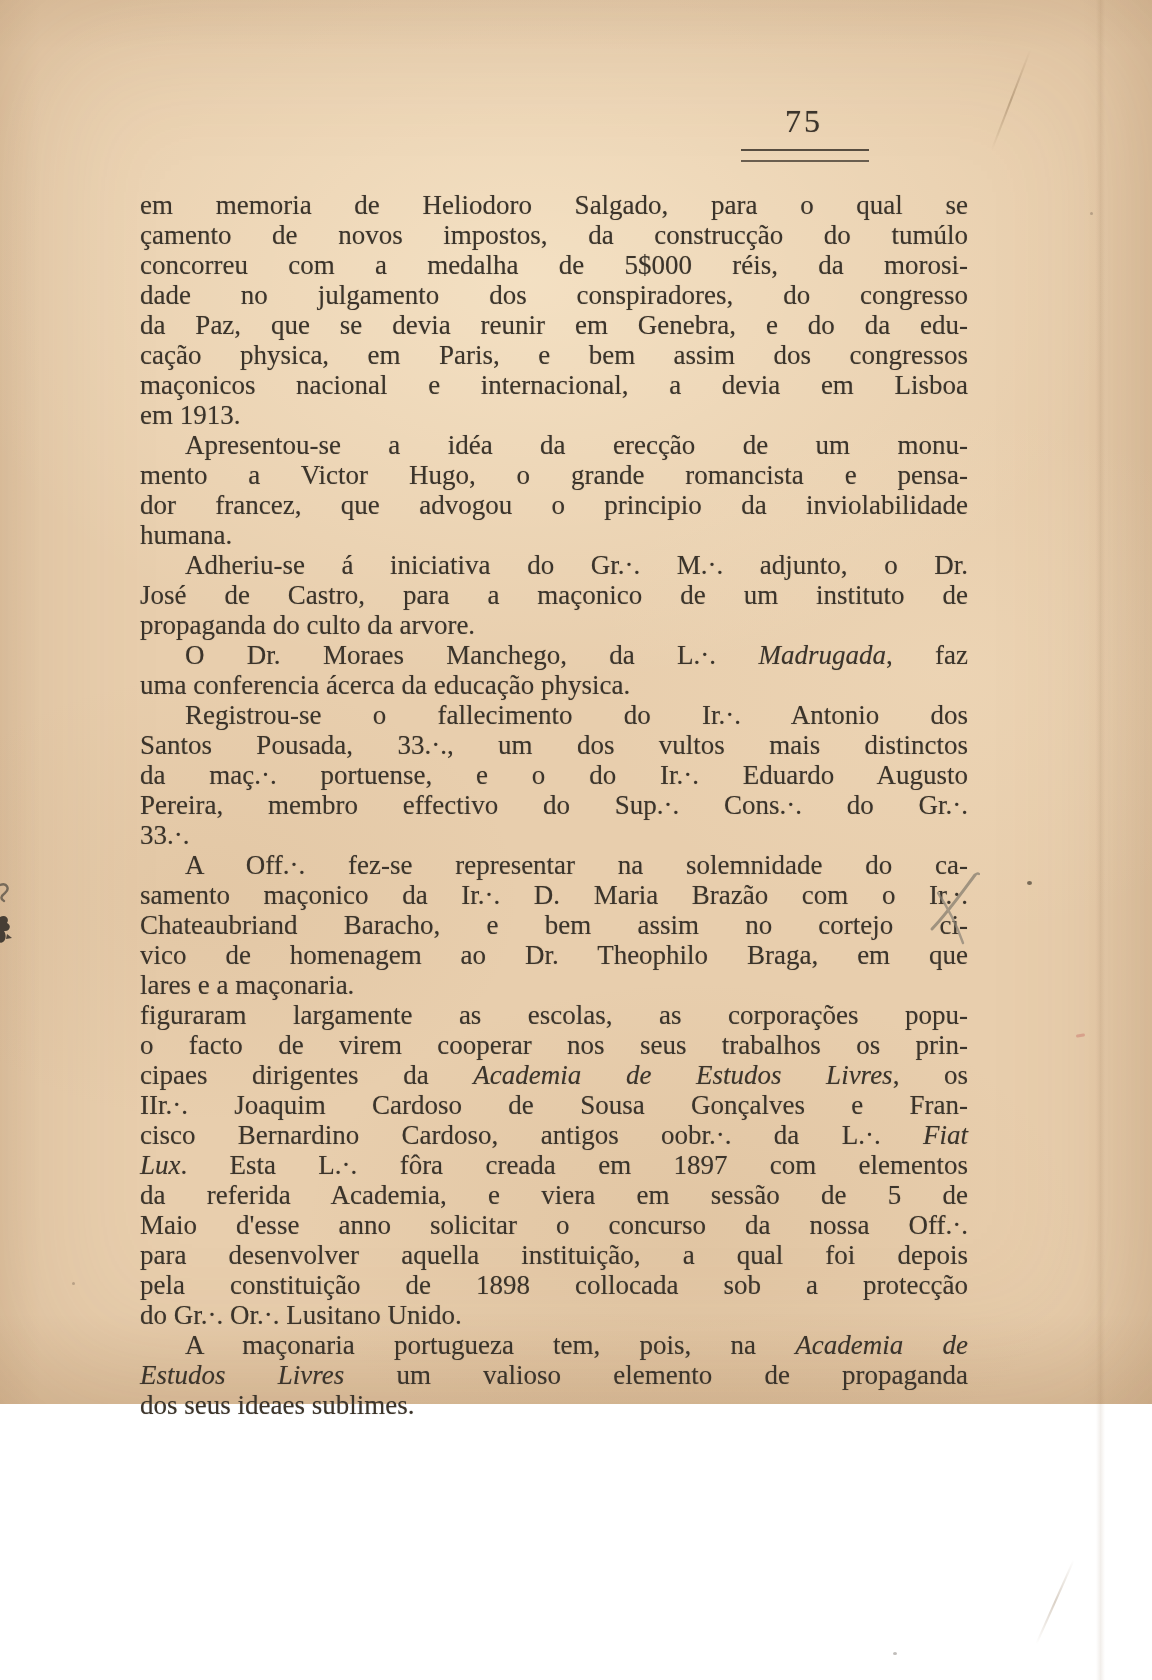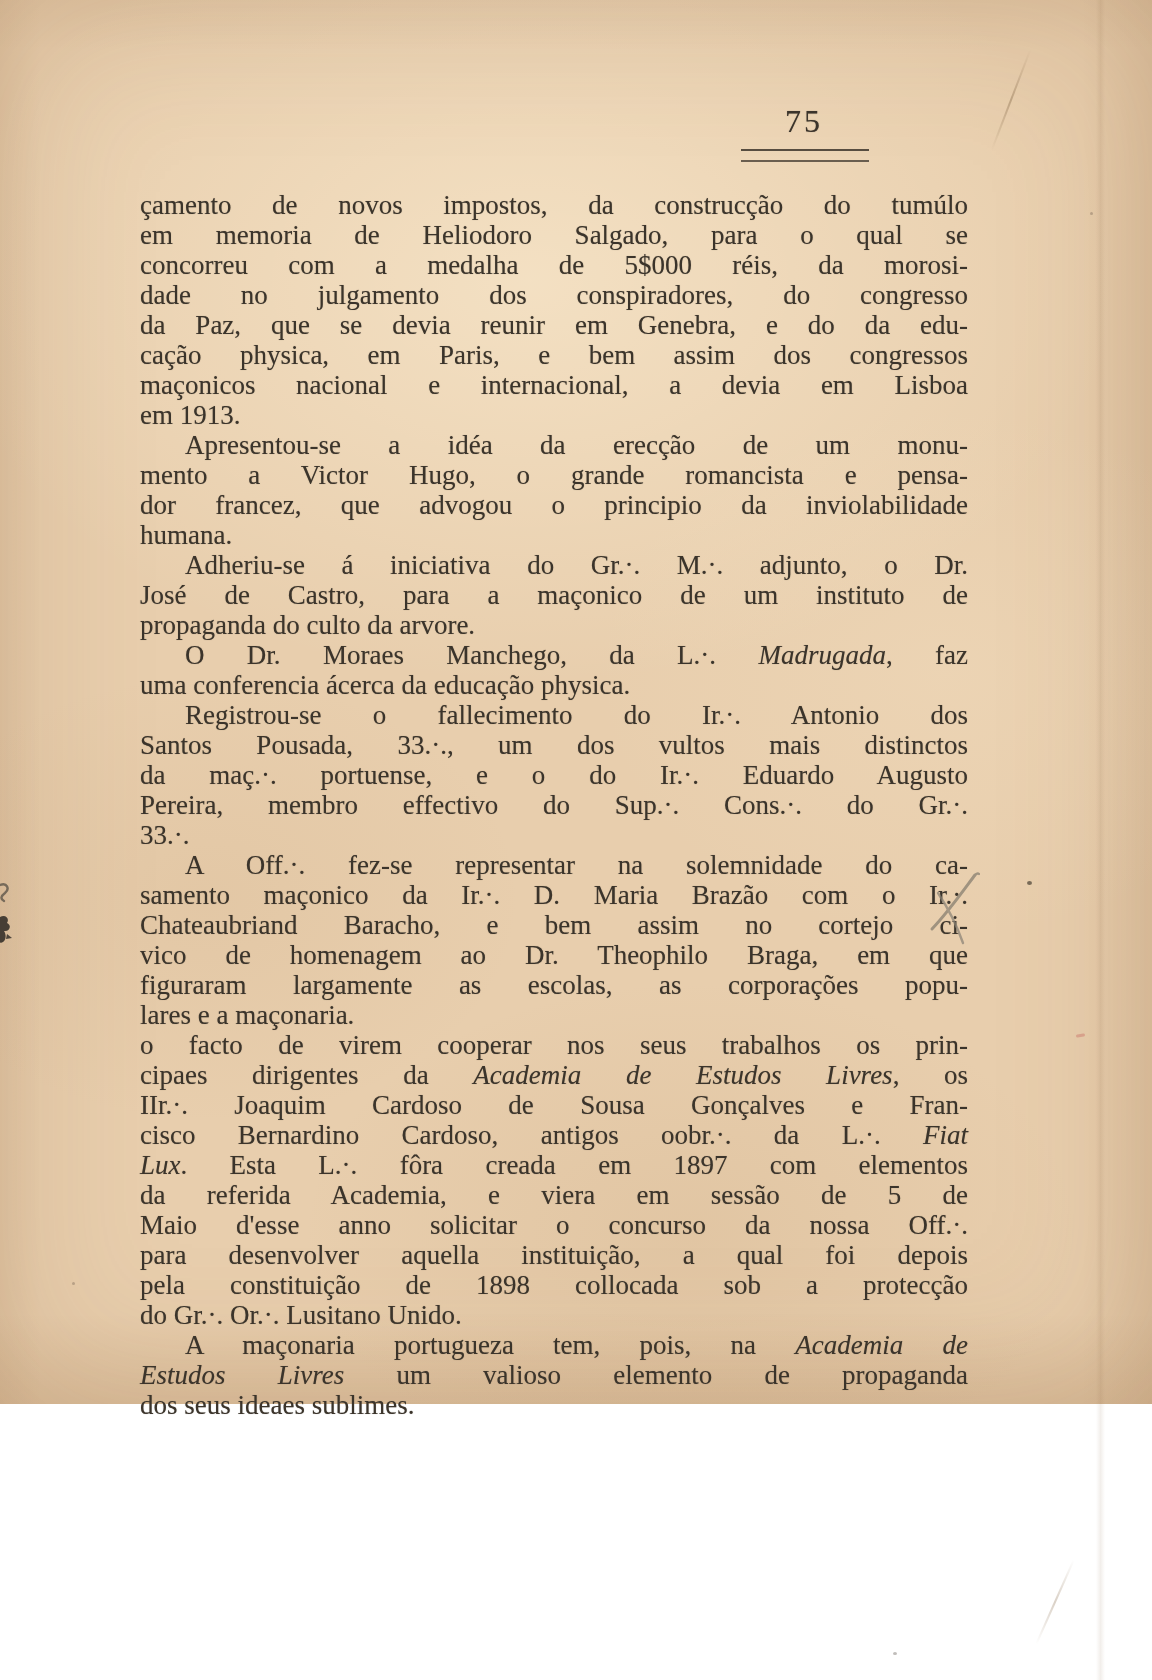--- a/index.html
+++ b/index.html
@@ -83,22 +83,22 @@
 <div class="page">
 
   <div class="fold-right"></div>
   <div class="crease-tr"></div>
   <div class="crease-br"></div>
 
   <div class="page-number">75</div>
   <div class="page-number-rule"></div>
 
   <div class="text-block" id="text-block">
+      <div class="line"><span>em memoria de Heliodoro Salgado, para o qual se</span></div>
       <div class="line"><span>çamento de novos impostos, da construcção do tumúlo</span></div>
-      <div class="line"><span>em memoria de Heliodoro Salgado, para o qual se</span></div>
       <div class="line"><span>concorreu com a medalha de 5$000 réis, da morosi-</span></div>
       <div class="line"><span>dade no julgamento dos conspiradores, do congresso</span></div>
       <div class="line"><span>da Paz, que se devia reunir em Genebra, e do da edu-</span></div>
       <div class="line"><span>cação physica, em Paris, e bem assim dos congressos</span></div>
       <div class="line"><span>maçonicos nacional e internacional, a devia em Lisboa</span></div>
       <div class="line no-just"><span>em 1913.</span></div>
       <div class="line indent"><span>Apresentou-se a idéa da erecção de um monu-</span></div>
       <div class="line"><span>mento a Victor Hugo, o grande romancista e pensa-</span></div>
       <div class="line"><span>dor francez, que advogou o principio da inviolabilidade</span></div>
       <div class="line no-just"><span>humana.</span></div>
@@ -109,22 +109,22 @@
       <div class="line no-just"><span>uma conferencia ácerca da educação physica.</span></div>
       <div class="line indent"><span>Registrou-se o fallecimento do Ir.·. Antonio dos</span></div>
       <div class="line"><span>Santos Pousada, 33.·., um dos vultos mais distinctos</span></div>
       <div class="line"><span>da maç.·. portuense, e o do Ir.·. Eduardo Augusto</span></div>
       <div class="line"><span>Pereira, membro effectivo do Sup.·. Cons.·. do Gr.·.</span></div>
       <div class="line no-just"><span>33.·.</span></div>
       <div class="line indent"><span>A Off.·. fez-se representar na solemnidade do ca-</span></div>
       <div class="line"><span>samento maçonico da Ir.·. D. Maria Brazão com o Ir.·.</span></div>
       <div class="line"><span>Chateaubriand Baracho, e bem assim no cortejo ci-</span></div>
       <div class="line"><span>vico de homenagem ao Dr. Theophilo Braga, em que</span></div>
+      <div class="line no-just"><span>lares e a maçonaria.</span></div>
       <div class="line"><span>figuraram largamente as escolas, as corporações popu-</span></div>
-      <div class="line no-just"><span>lares e a maçonaria.</span></div>
       <div class="line"><span>o facto de virem cooperar nos seus trabalhos os prin-</span></div>
       <div class="line"><span>cipaes dirigentes da </span><span class="it">Academia de Estudos Livres</span><span>, os</span></div>
       <div class="line"><span>IIr.·. Joaquim Cardoso de Sousa Gonçalves e Fran-</span></div>
       <div class="line"><span>cisco Bernardino Cardoso, antigos oobr.·. da L.·. </span><span class="it">Fiat</span></div>
       <div class="line"><span class="it">Lux</span><span>. Esta L.·. fôra creada em 1897 com elementos</span></div>
       <div class="line"><span>da referida Academia, e viera em sessão de 5 de</span></div>
       <div class="line"><span>Maio d'esse anno solicitar o concurso da nossa Off.·.</span></div>
       <div class="line"><span>para desenvolver aquella instituição, a qual foi depois</span></div>
       <div class="line"><span>pela constituição de 1898 collocada sob a protecção</span></div>
       <div class="line no-just"><span>do Gr.·. Or.·. Lusitano Unido.</span></div>

